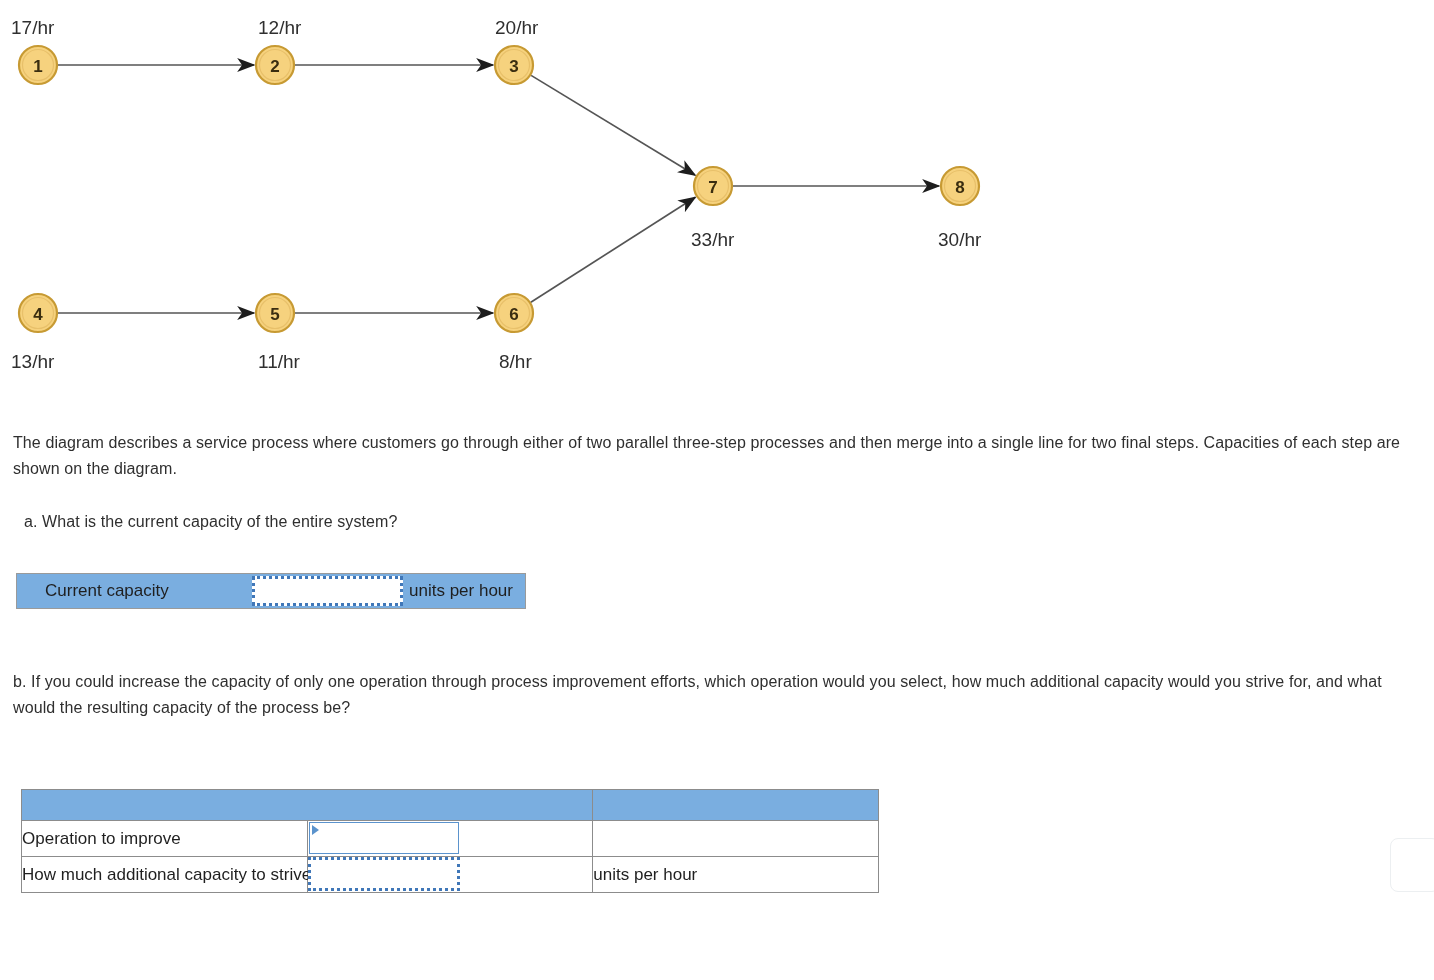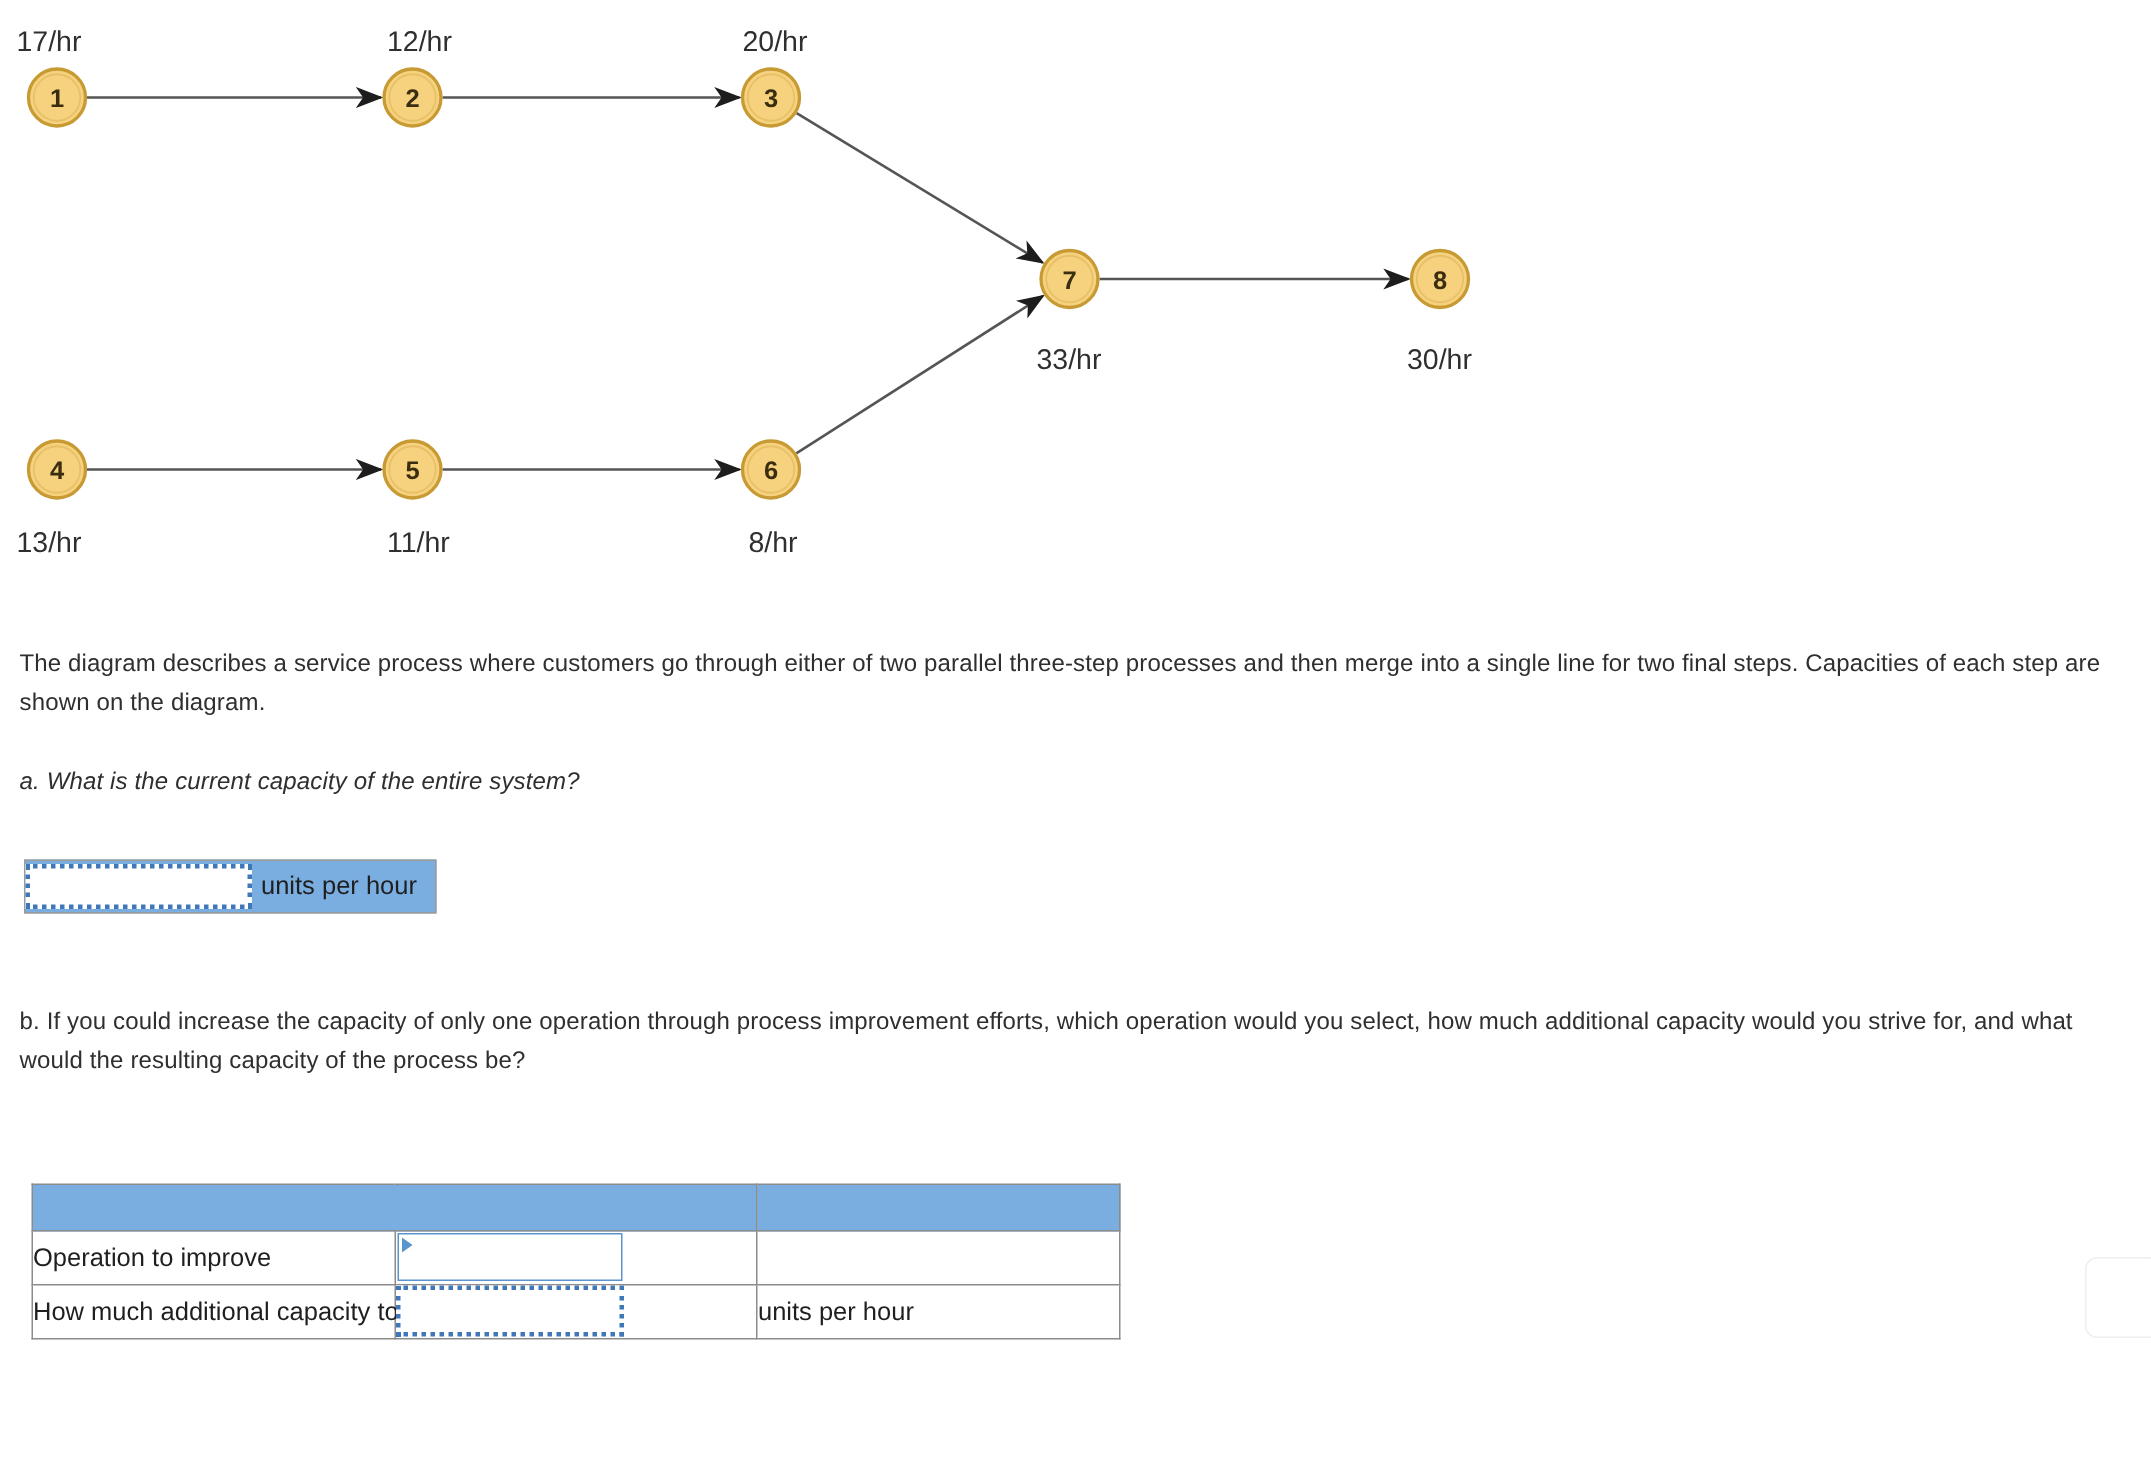--- a/index.html
+++ b/index.html
@@ -64,21 +64,21 @@
 
   
   .prose {
     position: absolute;
     font-size: 16px;
     line-height: 26px;
     color: #2f2f2f;
     letter-spacing: 0.1px;
   }
   #intro-paragraph { left: 13px; top: 430px; width: 1410px; }
-  #question-a { left: 13px; top: 509px; width: 900px; font-style: italic; }
+  #question-a { left: 24px; top: 509px; width: 900px; }
   #question-b { left: 13px; top: 669px; width: 1400px; }
 
   
   #answer-bar-a {
     position: absolute;
     left: 16px;
     top: 573px;
     height: 36px;
     display: flex;
     align-items: stretch;
@@ -117,21 +117,21 @@
     padding-right: 12px;
     font-size: 17px;
     color: #1f1f1f;
   }
 
   
   #answer-table {
     position: absolute;
     left: 21px;
     top: 789px;
-    width: 726px;
+    width: 858px;
     border-collapse: collapse;
     table-layout: fixed;
   }
   #answer-table td {
     border: 1px solid #8c8c8c;
     height: 35px;
     padding: 0;
     font-size: 17px;
     color: #1f1f1f;
     vertical-align: middle;
@@ -279,20 +279,21 @@
         <text class="cap-label" x="938" y="246">30/hr</text>
       </g>
   </svg>
 </div>
 
 <div class="prose" id="intro-paragraph">The diagram describes a service process where customers go through either of two parallel three-step processes and then merge into a single line for two final steps. Capacities of each step are shown on the diagram.</div>
 
 <div class="prose" id="question-a">a. What is the current capacity of the entire system?</div>
 
 <div id="answer-bar-a">
+  <span class="bar-label">Current capacity</span>
   <input class="dotted-input" type="text" value="" style="">
   <span class="bar-units">units per hour</span>
 </div>
 
 <div class="prose" id="question-b">b. If you could increase the capacity of only one operation through process improvement efforts, which operation would you select, how much additional capacity would you strive for, and what would the resulting capacity of the process be?</div>
 
 <table id="answer-table">
   <tbody id="answer-table-body">
       <tr class="header-row">
         <td colspan="2"></td>

